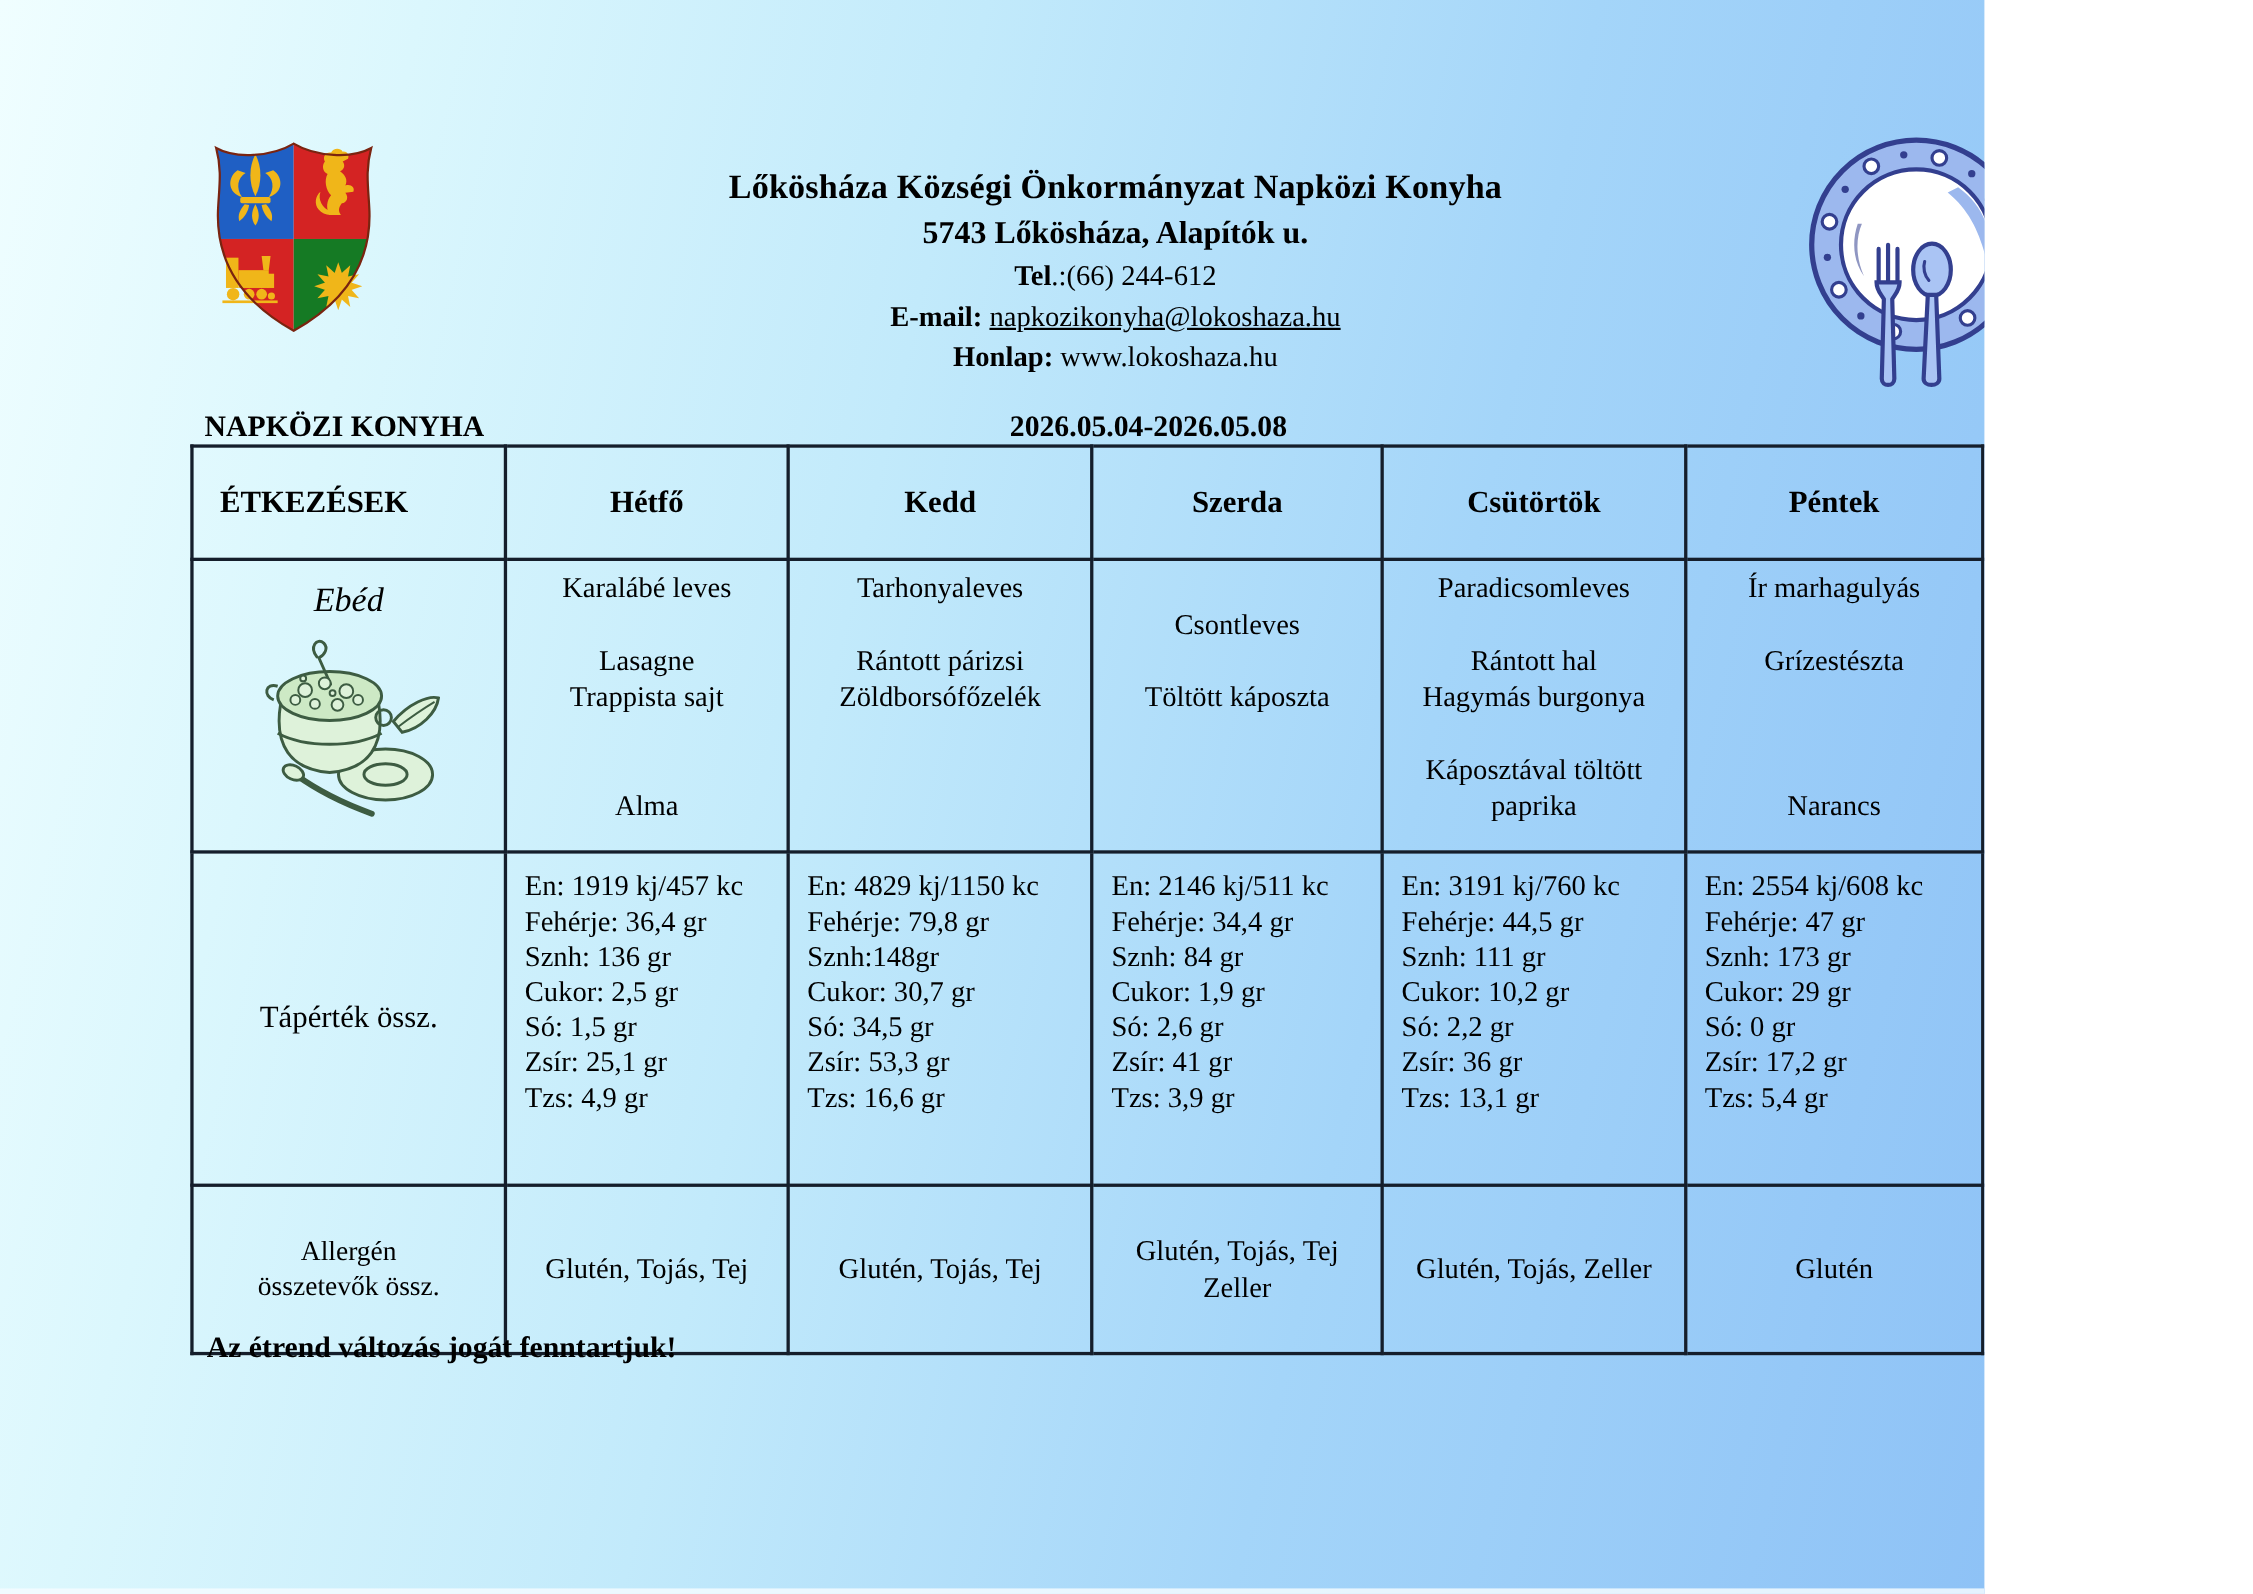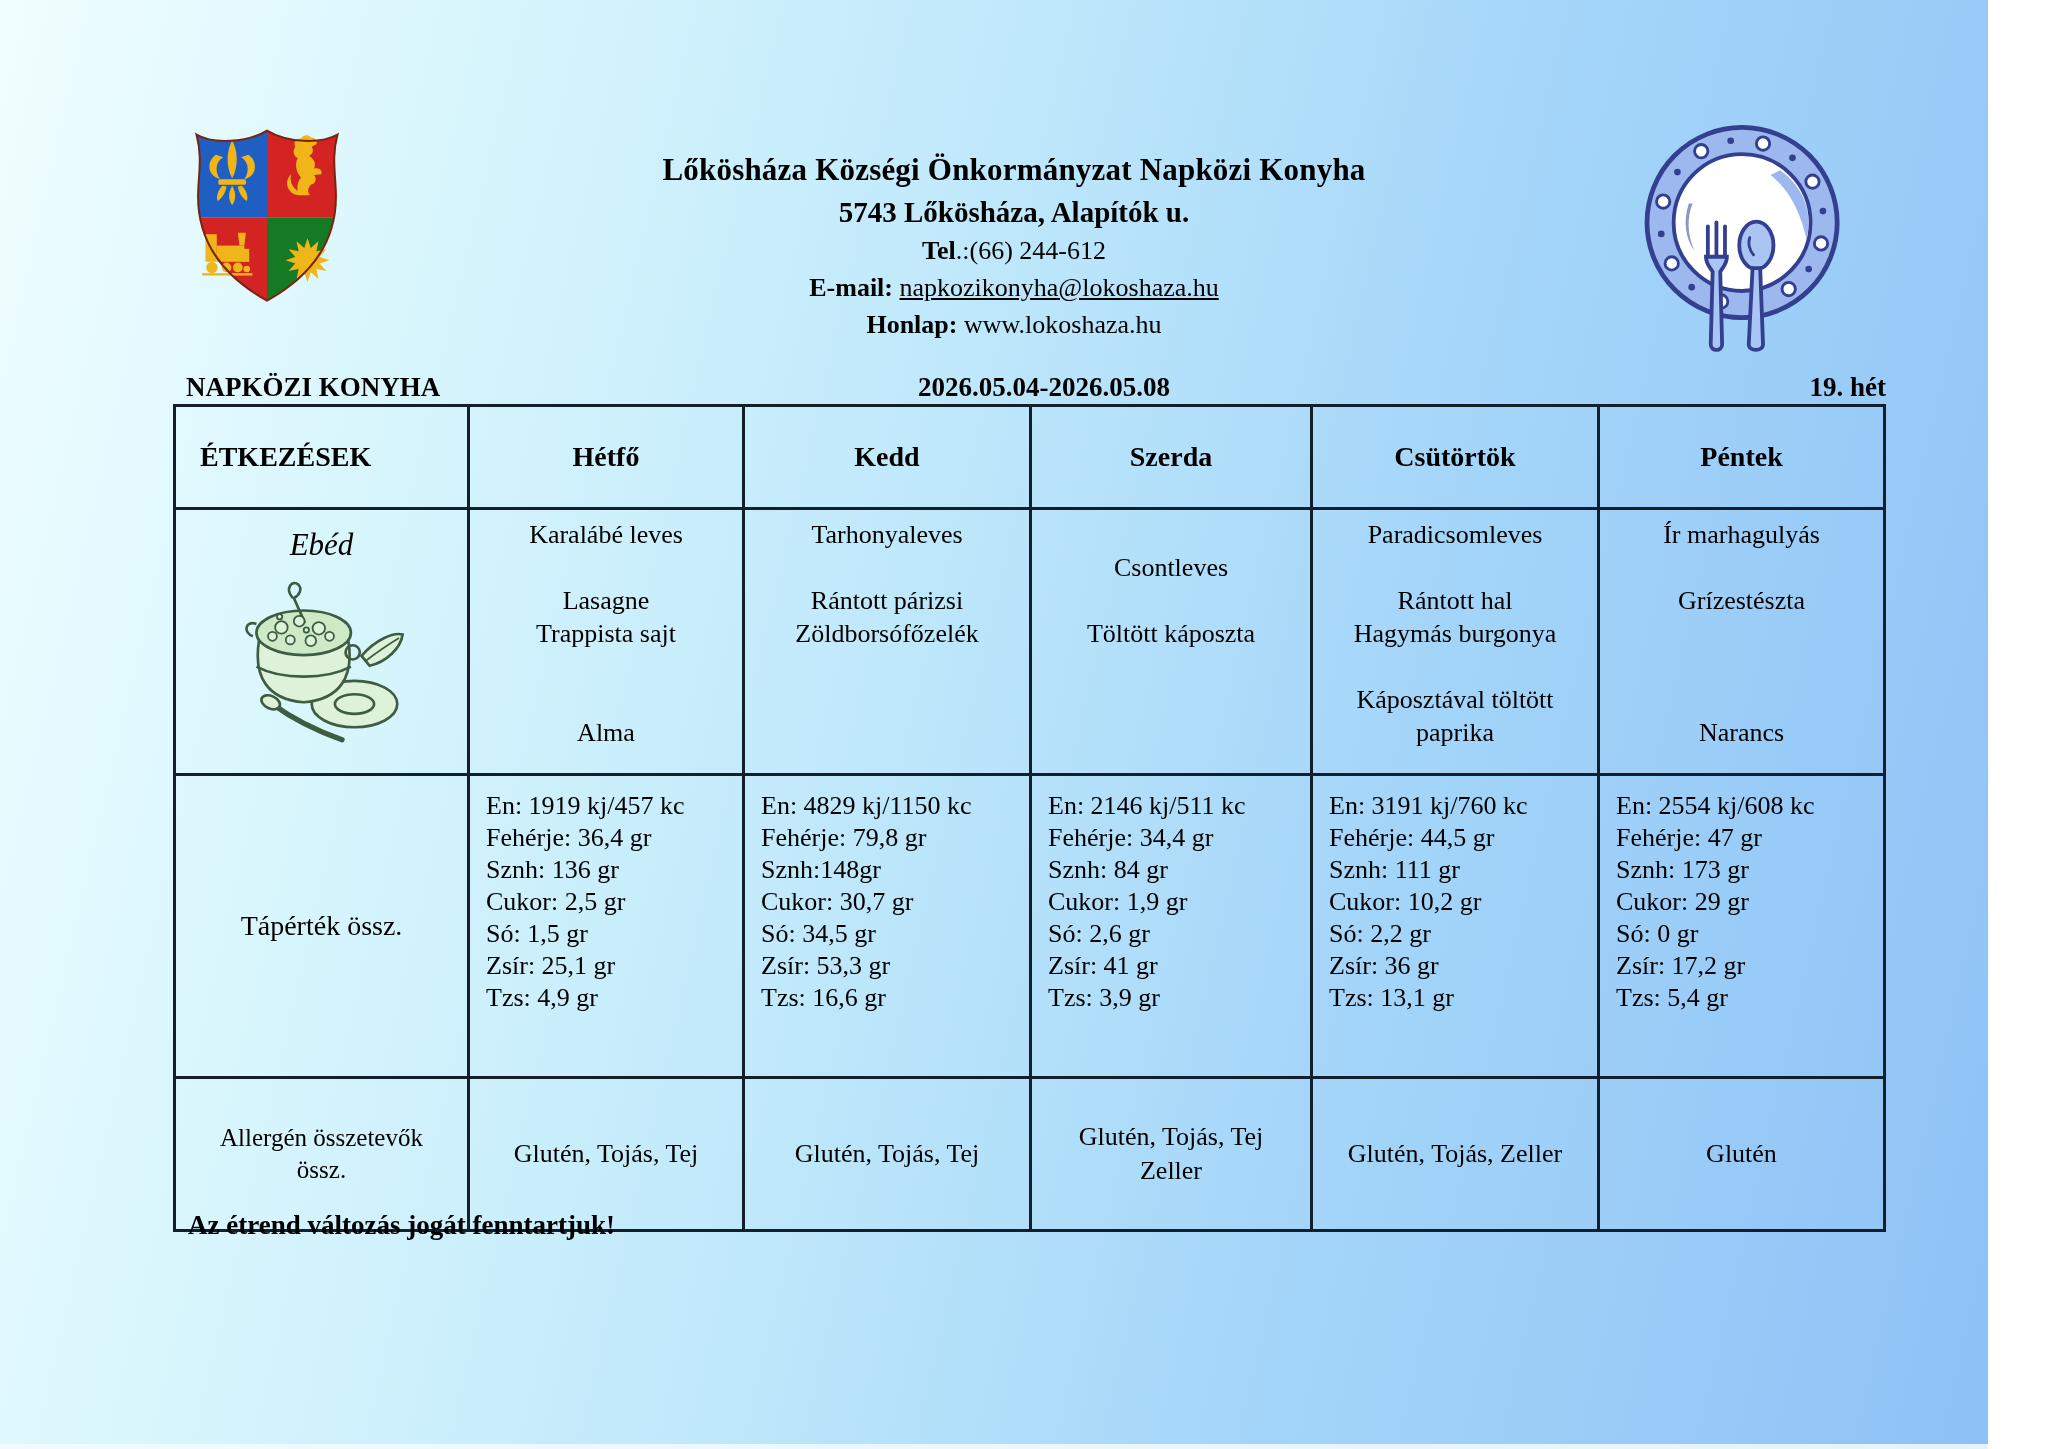--- a/index.html
+++ b/index.html
@@ -1,18 +1,18 @@
 <!DOCTYPE html>
 <html lang="hu"><head>
 <meta charset="utf-8">
 <style>
   html,body{margin:0;padding:0;}
   .page{
     position:relative;
-    width:1988px;height:1449px;
+    width:1804px;height:1449px;
     background:linear-gradient(103deg,#f0feff 0%,#dbf7fd 18%,#c2eafb 42%,#a4d5f9 68%,#8ec2f6 100%);
     font-family:"Liberation Serif","DejaVu Serif",serif;
     color:#000;
     overflow:hidden;
   }
   .bottom-strip{position:absolute;left:0;bottom:0;width:100%;height:5px;background:rgba(245,252,255,.85);}
 
   
   .coat{position:absolute;left:186px;top:110px;width:162px;height:208px;}
   .plate{position:absolute;left:1624px;top:116px;width:240px;height:252px;}

